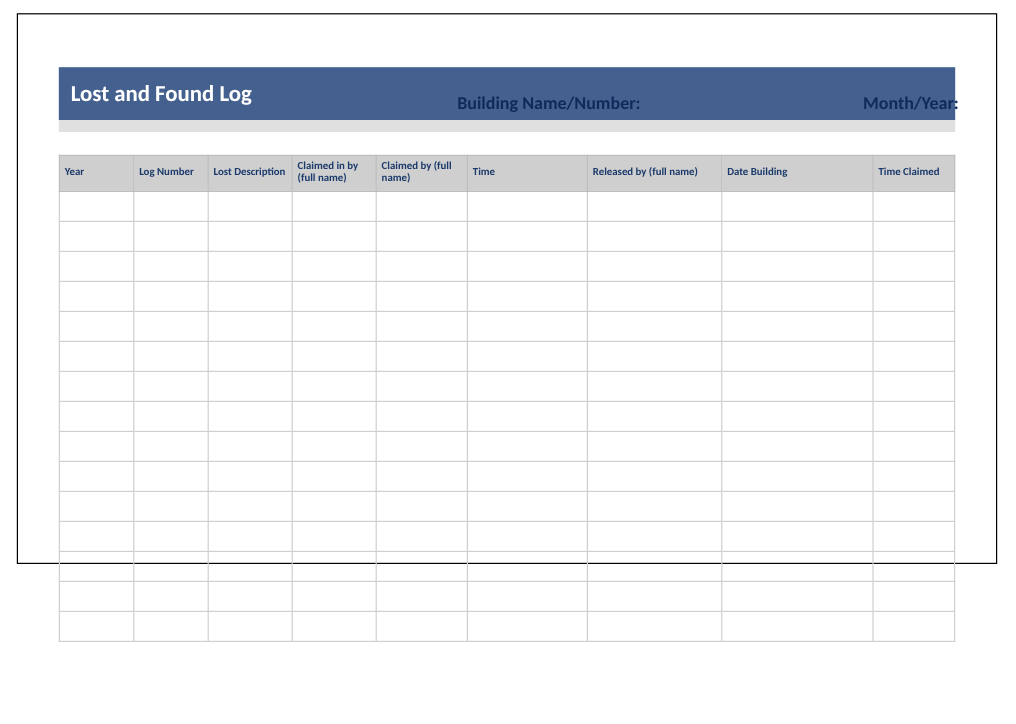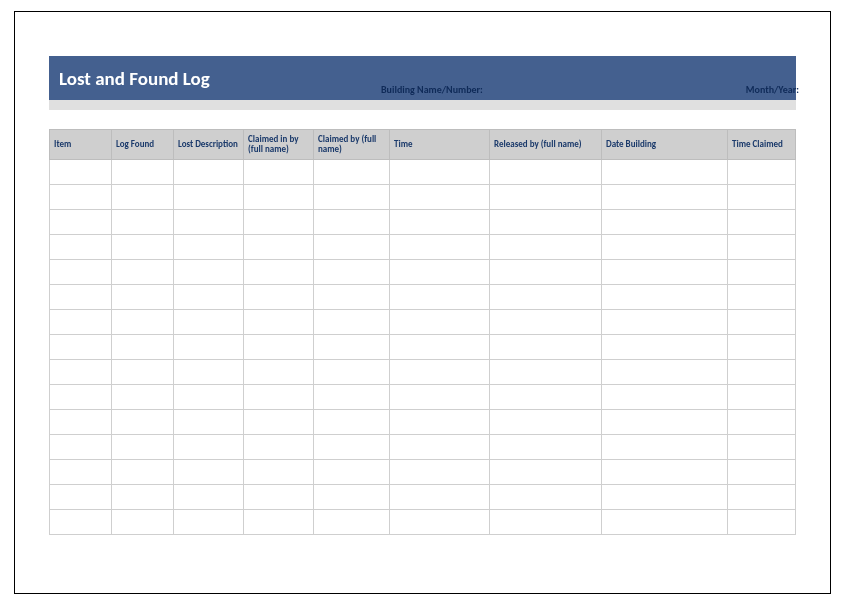--- a/index.html
+++ b/index.html
@@ -10,21 +10,21 @@
     font-family: Calibri, "Segoe UI", Arial, sans-serif;
     width: 847px;
     height: 603px;
     position: relative;
   }
   .page-border {
     position: absolute;
     left: 14px;
     top: 11px;
     width: 817px;
-    height: 583px;
+    height: 459px;
     border: 1px solid #000000;
     background: #ffffff;
     padding: 44px 34px 0 34px;
   }
   .header-band {
     background: #44608f;
     height: 44px;
     display: flex;
     align-items: flex-end;
     padding: 0 8px 4px 8px;
@@ -33,21 +33,21 @@
   .title {
     color: #ffffff;
     font-size: 19px;
     font-weight: bold;
     position: absolute;
     left: 10px;
     bottom: 10px;
   }
   .header-field {
     color: #0f2a58;
-    font-size: 10px;
+    font-size: 15px;
     font-weight: bold;
     position: absolute;
     bottom: 4px;
   }
   .header-field.building { left: 332px; }
   .header-field.month { right: -3px; padding-left: 12px; }
   .sub-band {
     background: #e0e0e0;
     height: 10px;
   }
@@ -109,22 +109,22 @@
         <col class="c-desc">
         <col class="c-turned">
       <col class="c-claimed">
         <col class="c-phone">
         <col class="c-released">
         <col class="c-dater">
         <col class="c-timer">
     </colgroup>
     <thead>
       <tr>
-        <th>Item</th>
-        <th>Log Found</th>
+        <th>Year</th>
+        <th>Log Number</th>
         <th>Lost Description</th>
         <th>Claimed in by (full name)</th>
         <th>Claimed by (full name)</th>
         <th>Time</th>
         <th>Released by (full name)</th>
         <th>Date Building</th>
         <th>Time Claimed</th>
       </tr>
     </thead>
     <tbody>

